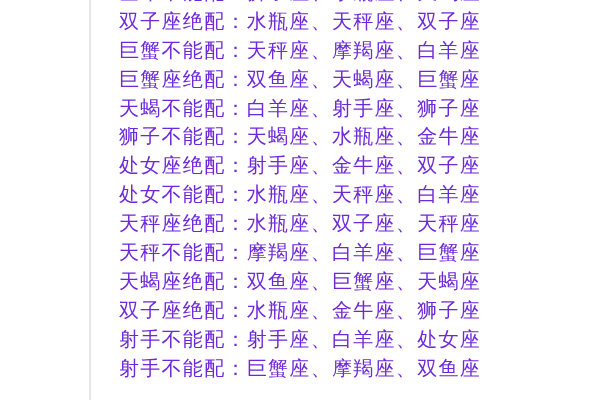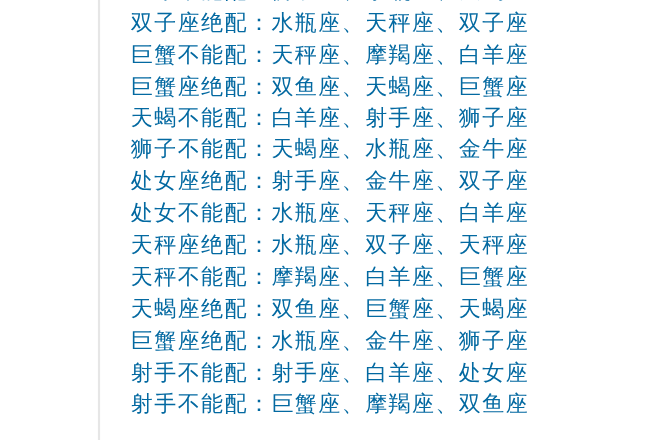--- a/index.html
+++ b/index.html
@@ -33,21 +33,21 @@
   }
   .row {
     height: 28.9px;
     line-height: 28.9px;
     text-align: center;
     white-space: nowrap;
   }
   .row span {
     font-size: 20px;
     letter-spacing: 1.3px;
-    color: #0369a1;
+    color: #6d28d9;
     font-weight: 400;
   }
 </style>
 </head>
 <body>
 
 <div class="page">
   <div class="left-divider"></div>
 
   <div class="content">
@@ -78,21 +78,21 @@
     <div class="row">
       <span>天秤座绝配：水瓶座、双子座、天秤座</span>
     </div>
     <div class="row">
       <span>天秤不能配：摩羯座、白羊座、巨蟹座</span>
     </div>
     <div class="row">
       <span>天蝎座绝配：双鱼座、巨蟹座、天蝎座</span>
     </div>
     <div class="row">
-      <span>巨蟹座绝配：水瓶座、金牛座、狮子座</span>
+      <span>双子座绝配：水瓶座、金牛座、狮子座</span>
     </div>
     <div class="row">
       <span>射手不能配：射手座、白羊座、处女座</span>
     </div>
     <div class="row">
       <span>射手不能配：巨蟹座、摩羯座、双鱼座</span>
     </div>
   </div>
 </div>
 

